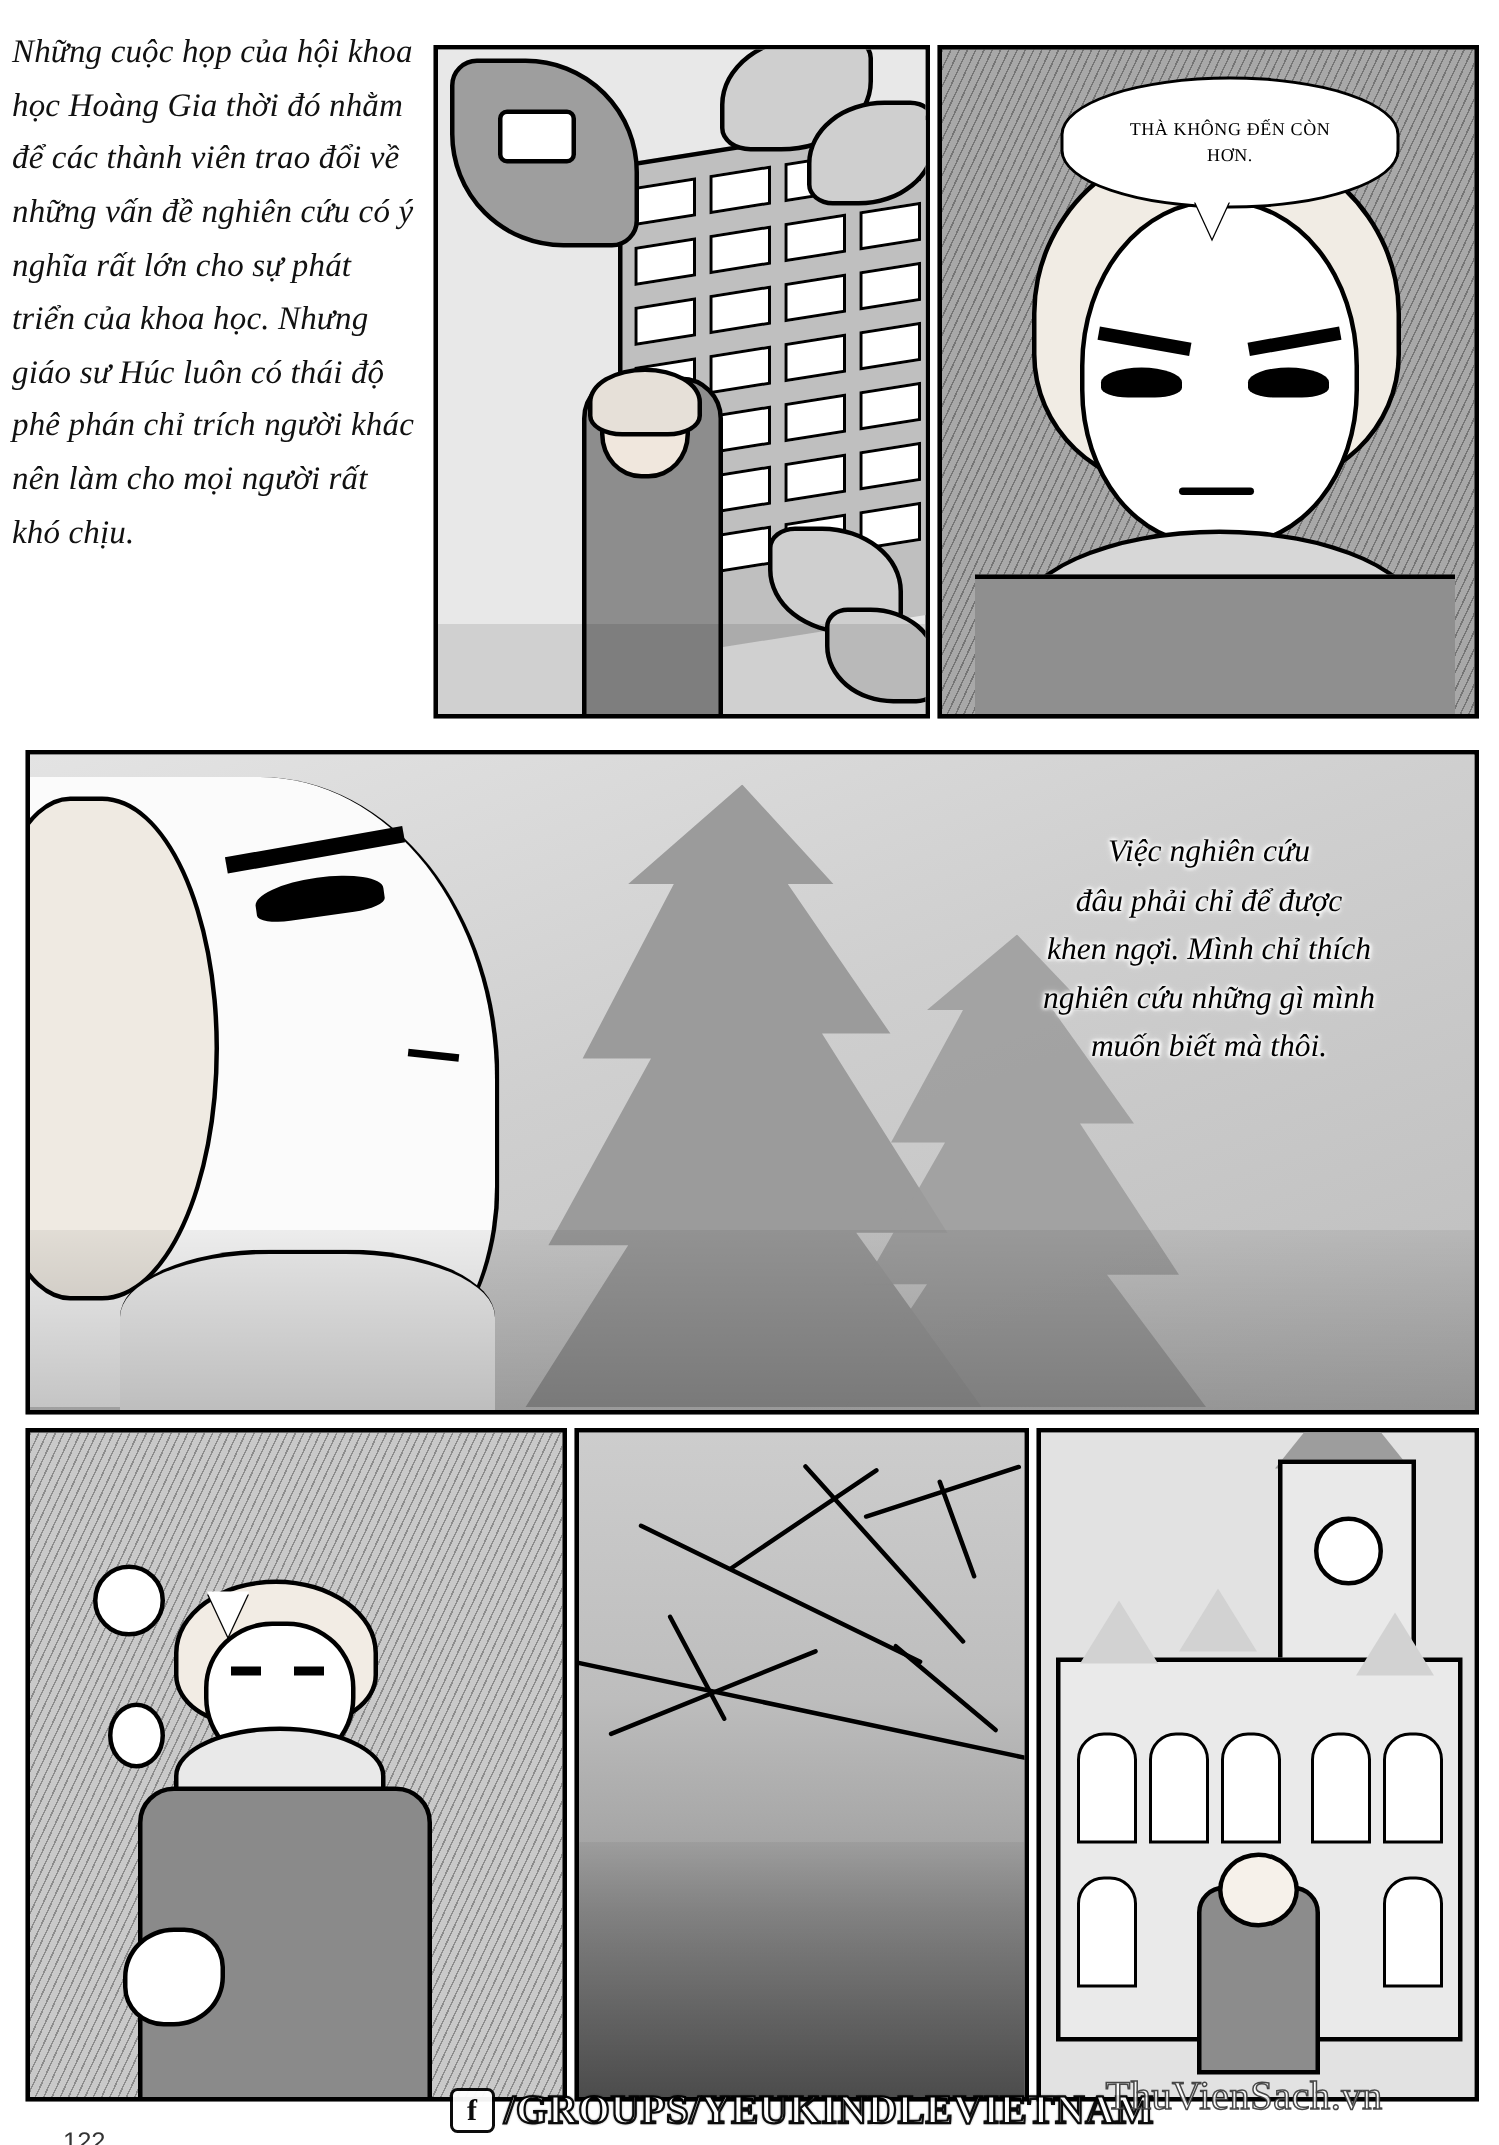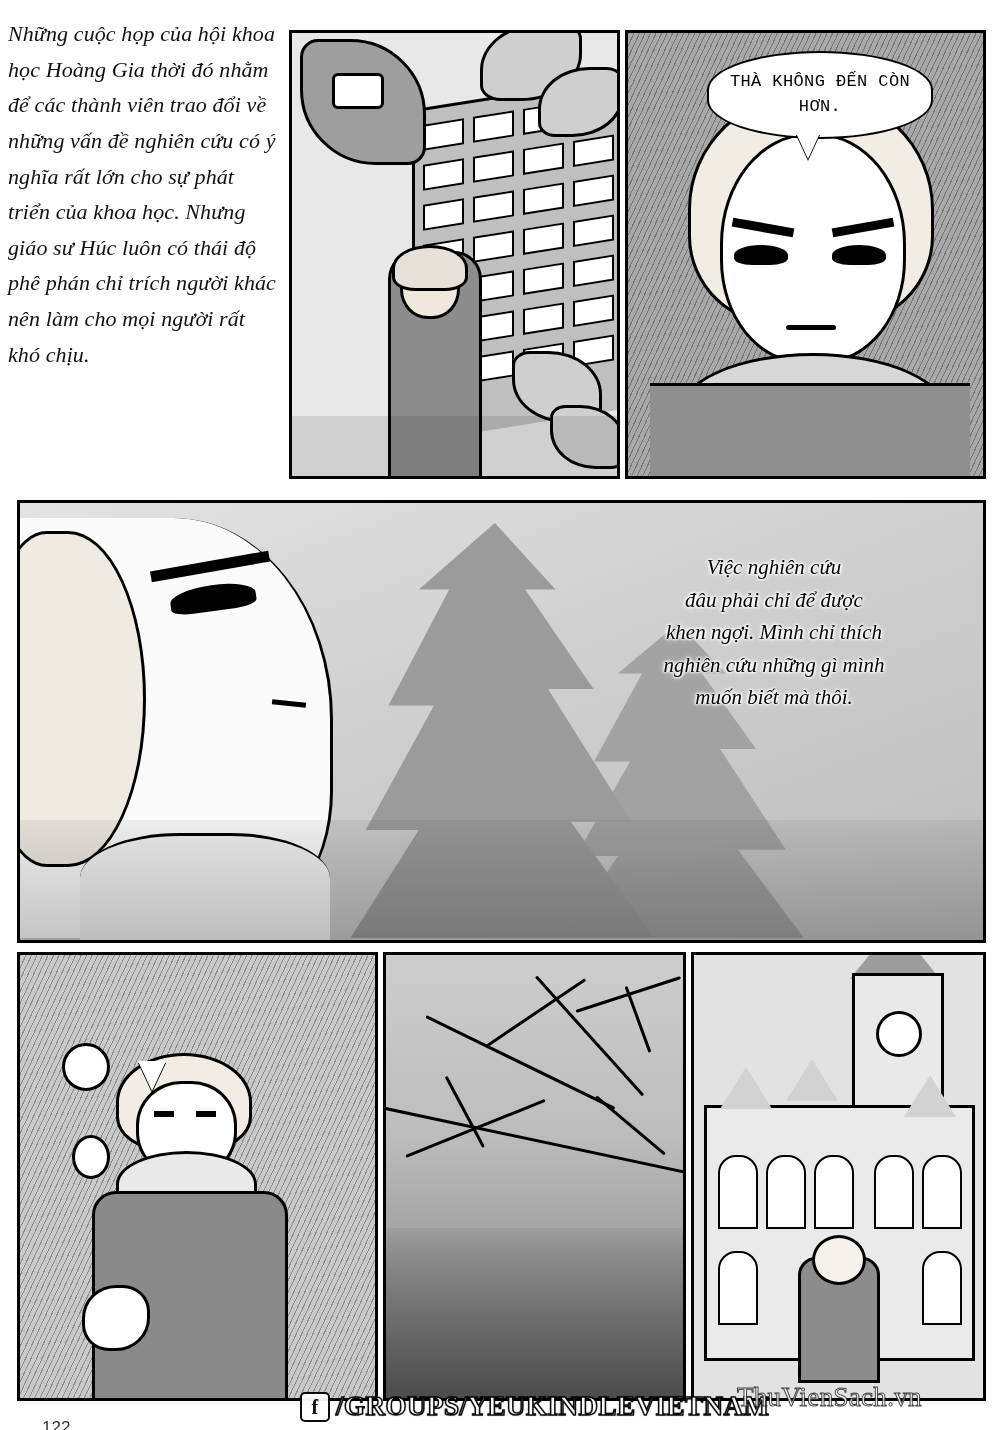--- a/index.html
+++ b/index.html
@@ -71,22 +71,22 @@
     background: #fff;
     border: 2.5px solid #000;
     border-radius: 50% / 44%;
     display: flex;
     align-items: center;
     justify-content: center;
     text-align: center;
     box-sizing: border-box;
   }
   .balloon .btxt {
-    font-family: Liberation Mono, monospace;
-    font-size: 17px;
+    font-family: Liberation Serif, serif;
+    font-size: 12px;
     line-height: 1.45;
     letter-spacing: 0.4px;
     white-space: pre-line;
     padding: 0 14px;
   }
   .balloon-tail {
     position: absolute;
     width: 0; height: 0;
   }
 
@@ -414,21 +414,21 @@
   <div class="trees tone-dots"></div>
   <div class="trees tone-dots" style="left:520px; top:120px; width:300px; height:315px; opacity:0.85;"></div>
   <div class="profile"></div>
   <div class="prof-hair"></div>
   <div class="prof-brow"></div>
   <div class="prof-eye"></div>
   <div style="position:absolute; left:252px; top:198px; width:34px; height:5px; background:#000; transform:rotate(6deg);"></div>
   <div style="position:absolute; left:60px; top:330px; width:250px; height:110px; background:#f3f3f3; border-top:3px solid #000; border-radius:40% 40% 0 0;" class="tone-dots-fine"></div>
   <div class="ground"></div>
 
-  <div class="free-text" style="left:584px; top:48px; width:340px;">Việc nghiên cứu
+  <div class="free-text" style="left:616px; top:48px; width:340px;">Việc nghiên cứu
 đâu phải chỉ để được
 khen ngợi. Mình chỉ thích
 nghiên cứu những gì mình
 muốn biết mà thôi.</div>
 </div>
 
 <div class="panel p4 tone-dots">
   <div class="wall tone-diag"></div>
   <div class="ballon-ball"></div>
   <div class="ballon-ball2"></div>

